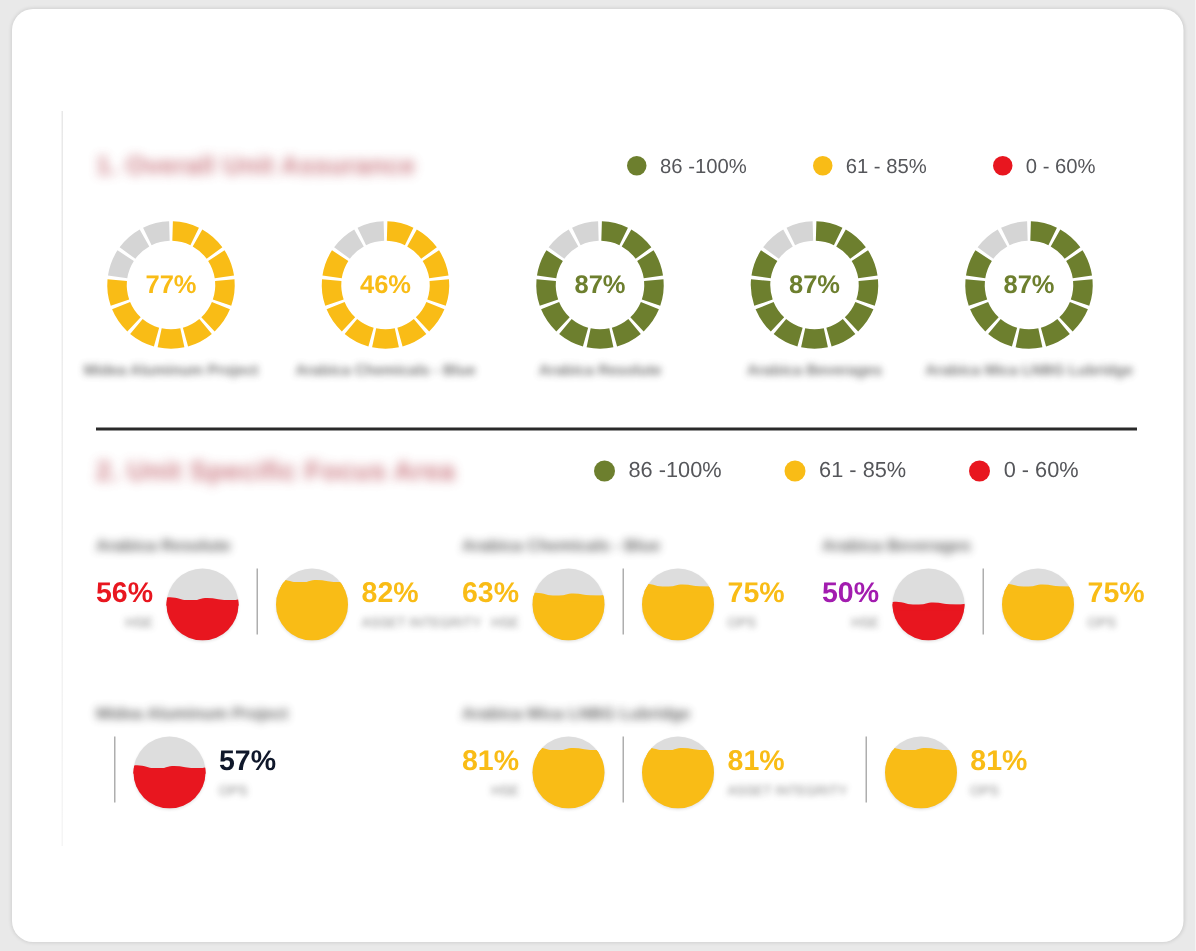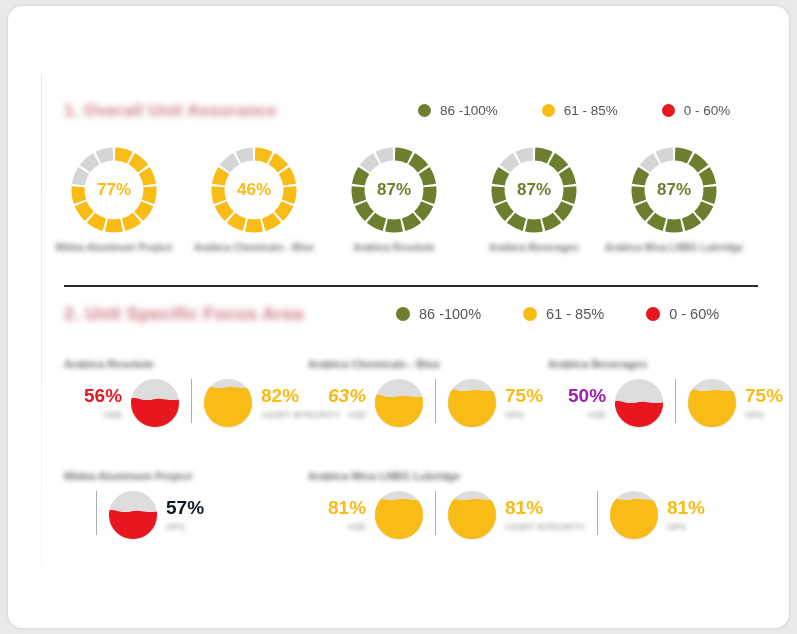--- a/index.html
+++ b/index.html
@@ -37,42 +37,42 @@
   #legend1{left:410px;top:97px;}
   #legend2{left:388px;top:300px;}
   .leg-item{display:flex;align-items:center;margin-right:44px;white-space:nowrap;}
   #legend2 .leg-item{margin-right:42px;}
   .leg-dot{width:13px;height:13px;border-radius:50%;margin-right:9px;flex:none;}
   #legend2 .leg-dot{width:14px;height:14px;}
   .leg-txt{font-size:13.5px;color:#55565a;}
   #legend2 .leg-txt{font-size:14.5px;}
 
   .donuts{position:absolute;left:36px;top:138px;width:712px;height:110px;
-          display:flex;}
+          display:flex;justify-content:space-between;}
   .donut-cell{width:140px;display:flex;flex-direction:column;align-items:center;}
   .donut-wrap{position:relative;width:92px;height:92px;}
   .donut-wrap svg{display:block;}
   .donut-val{
     position:absolute;left:0;top:0;width:92px;height:92px;
     display:flex;align-items:center;justify-content:center;
     font-size:17px;font-weight:bold;
   }
   .donut-label{
     margin-top:6px;font-size:10px;color:#4a4a4a;text-align:center;
     white-space:nowrap;filter:blur(2.6px);opacity:.75;font-weight:600;
   }
 
   .divider{position:absolute;left:56px;top:279px;width:694px;height:2px;background:#2a2a2a;}
 
   .group{position:absolute;}
   .group-title{
     font-size:11px;font-weight:bold;color:#3f3f3f;white-space:nowrap;
     filter:blur(2.7px);opacity:.78;margin-bottom:9px;
   }
-  .gauges{display:flex;align-items:flex-start;margin-left:20px;}
+  .gauges{display:flex;align-items:flex-start;}
   .gauge-unit{display:flex;align-items:center;}
   .ball-col{display:flex;flex-direction:column;align-items:center;}
   .ball{
     position:relative;width:48px;height:48px;border-radius:50%;
     background:#dddddd;overflow:hidden;flex:none;
     box-shadow:0 1px 2px rgba(0,0,0,0.10);
   }
   .ball .fill{position:absolute;left:-6%;width:112%;bottom:0;}
   .ball .wave{position:absolute;left:-6%;width:112%;height:9px;}
   .ball .wave svg{display:block;width:100%;height:100%;}
@@ -269,21 +269,21 @@
               <div class="cap-pct" style="color: rgb(249, 188, 22);">82%</div>
               <div class="cap-sub">ASSET INTEGRITY</div>
             </div>
           </div>
         </div>
       </div>
       <div class="group" style="left: 300px; top: 352px;">
         <div class="group-title">Arabica Chemicals - Blue</div>
         <div class="gauges">
           <div class="gauge-unit">
-            <div class="cap-left" style="margin-right: 9px; font-style: italic;">
+            <div class="cap-left" style="margin-right: 9px;">
               <div class="cap-pct" style="color: rgb(249, 188, 22);">63%</div>
               <div class="cap-sub">HSE</div>
             </div>
             <div class="ball-col">
               <div class="ball">
                 <div class="fill" style="height: 30.24px; background: rgb(249, 188, 22);"></div>
                 <div class="wave" style="bottom: 26.24px;">
                   <svg viewBox="0 0 100 10" preserveAspectRatio="none">
                     <path d="M0,5 C15,0 28,9 46,5 C62,1.5 80,9 100,4 L100,10 L0,10 Z" fill="#f9bc16"></path>
                   </svg>

